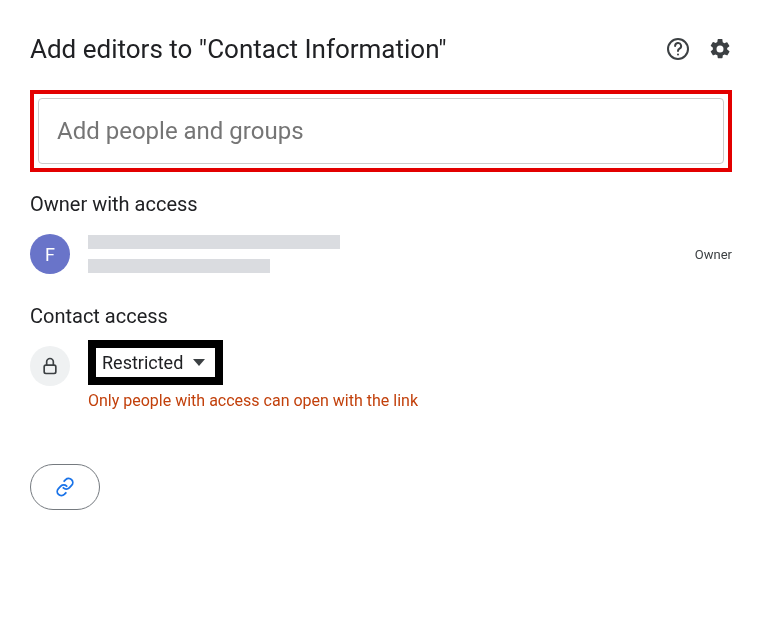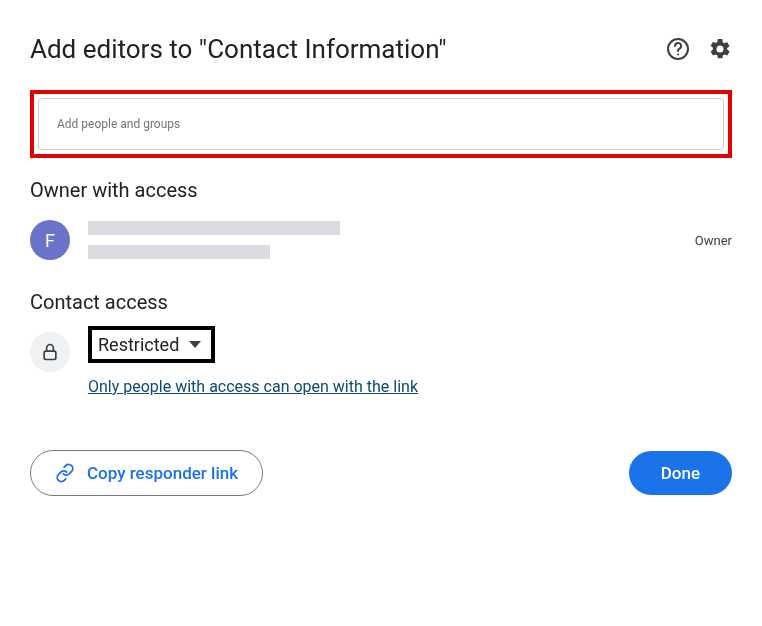--- a/index.html
+++ b/index.html
@@ -38,21 +38,21 @@
     .input-container {
       border: 4px solid #e30000;
       padding: 4px;
       margin-bottom: 20px;
     }
     .people-input {
       width: 100%;
       border: 1px solid #ccc;
       border-radius: 4px;
       padding: 18px 18px;
-      font-size: 12px;
+      font-size: 24px;
       color: #5f6368;
       font-family: inherit;
       outline: none;
     }
     .section-heading {
       font-size: 20px;
       font-weight: 400;
       color: #202124;
       margin-bottom: 18px;
       margin-top: 12px;
@@ -105,44 +105,42 @@
       display: flex;
       align-items: center;
       justify-content: center;
       color: #3c4043;
       flex-shrink: 0;
     }
     .access-details {
       flex: 1;
     }
     .restricted-box {
-      border: 4px solid #000000;
+      border: 8px solid #000000;
       display: inline-flex;
       align-items: center;
       padding: 4px 10px 4px 6px;
       gap: 10px;
       margin-bottom: 6px;
       margin-top: -6px;
     }
     .restricted-label {
       font-size: 18px;
       color: #202124;
     }
     .dropdown-arrow {
       width: 0;
       height: 0;
       border-left: 6px solid transparent;
       border-right: 6px solid transparent;
       border-top: 7px solid #3c4043;
     }
     .access-desc {
       font-size: 16px;
-      color: #0c4a6e;
-      margin-top: 8px;
-      text-decoration: underline;
+      color: #c2410c;
     }
     .footer {
       display: flex;
       justify-content: space-between;
       align-items: center;
       margin-top: 54px;
     }
     .copy-link-btn {
       display: inline-flex;
       align-items: center;
@@ -225,16 +223,14 @@
 </div>
 
 <div class="footer">
   <button class="copy-link-btn">
     <span>
       <svg viewBox="0 0 24 24" width="20" height="20" fill="none" stroke="#1a73e8" stroke-width="2.2" stroke-linecap="round">
         <path d="M10 13a5 5 0 0 0 7.07 0l2.83-2.83a5 5 0 0 0-7.07-7.07L11 5"></path>
         <path d="M14 11a5 5 0 0 0-7.07 0L4.1 13.83a5 5 0 0 0 7.07 7.07L13 19"></path>
       </svg>
     </span>
-    <span>Copy responder link</span>
   </button>
-  <button class="done-btn">Done</button>
 </div>
 
 </body></html>

